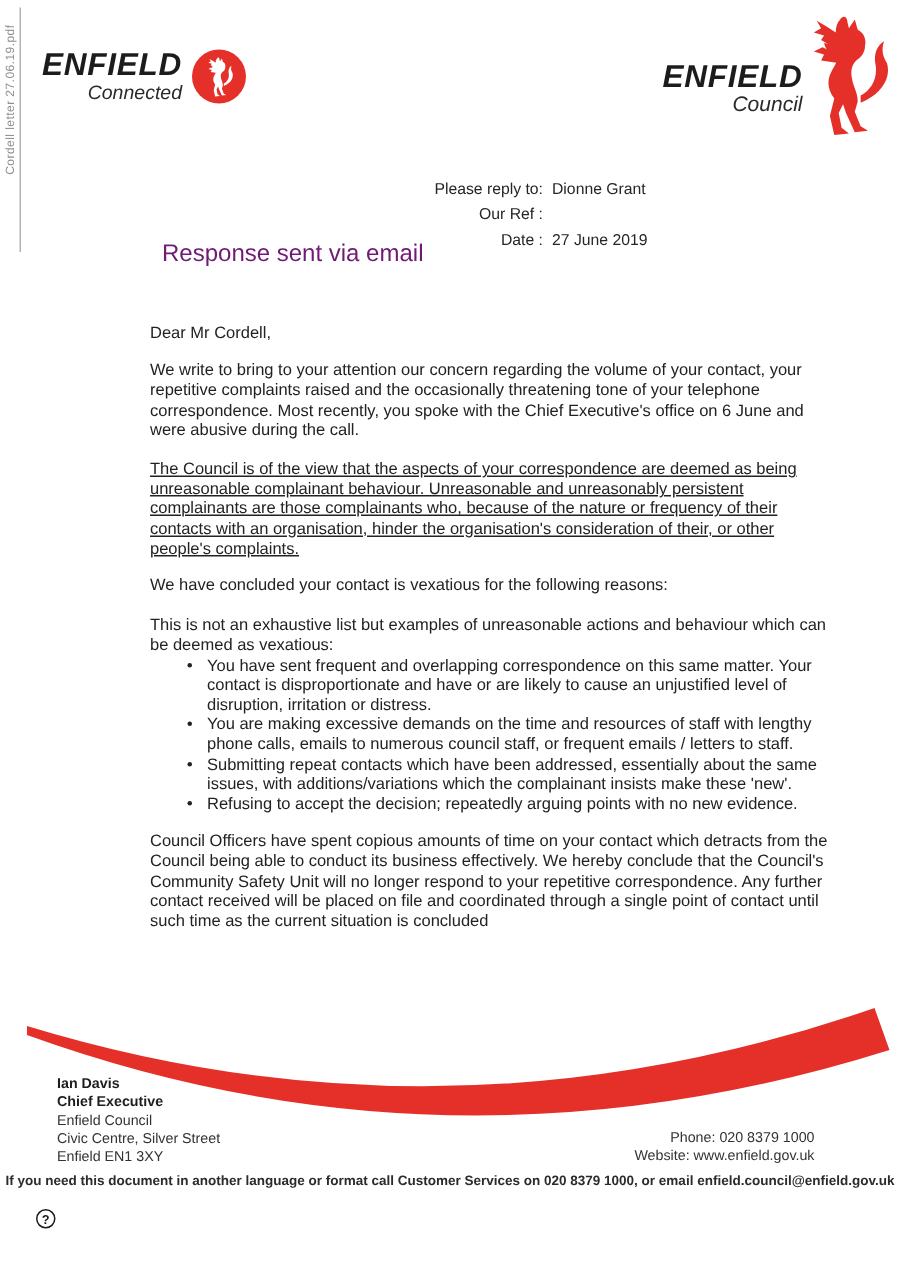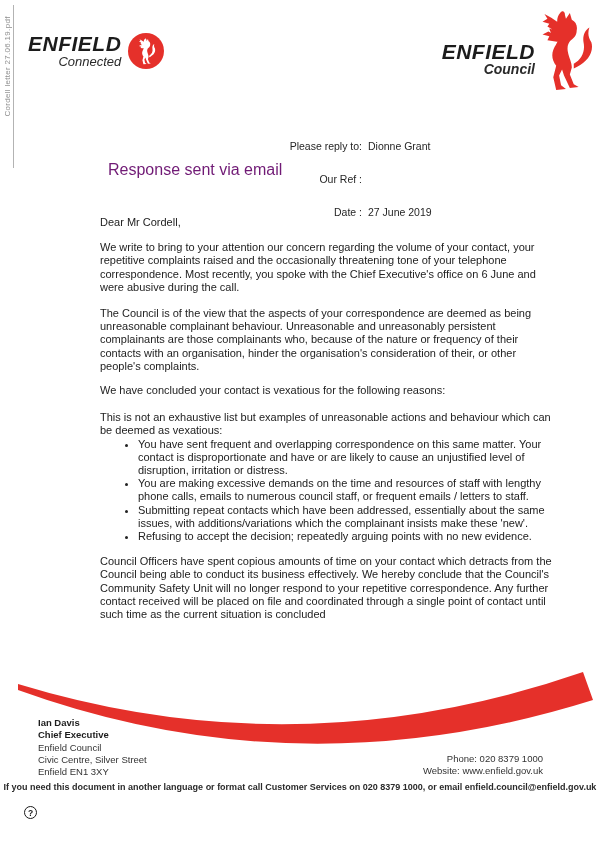--- a/index.html
+++ b/index.html
@@ -24,38 +24,38 @@
   .logo-word { font-style:italic; font-weight:bold; font-size:21px; letter-spacing:.5px; color:#1c1c1c; line-height:20px; }
   .logo-sub  { font-style:italic; font-size:13px; color:#2a2a2a; line-height:13px; margin-top:1px; }
   .logo-circle {
     width:36px; height:36px; border-radius:50%; background:#e5302a;
     margin-left:7px; margin-top:-1px; display:flex; align-items:center; justify-content:center;
   }
   .logo-circle svg { width:20px; height:27px; }
 
   .logo-right { position:absolute; left:441px; top:42px; }
   .logo-right .lt { text-align:right; width:94px; }
-  .logo-right .logo-sub { font-size:14px;font-weight:bold; }
+  .logo-right .logo-sub { font-size:14px; }
   .beast-big { position:absolute; left:93px; top:-32px; width:60px; height:82px; }
 
   
   .reply-block { position:absolute; left:240px; top:120px; width:314px; font-size:10.5px; }
-  .reply-row { display:flex; margin-bottom:4px; line-height:13px;margin-top:20px; }
+  .reply-row { display:flex; margin-bottom:4px; line-height:13px; }
   .r-label { width:128px; text-align:right; padding-right:6px; color:#262626; flex:none; }
   .r-value { flex:1; color:#262626; }
   .r-value.small { font-size:8.5px; padding-top:2px; }
 
   .delivery-note { position:absolute; left:108px; top:161px; font-size:16px; color:#701a75; }
 
   
   .letter-body { position:absolute; left:100px; top:216px; width:457px; font-size:11px; line-height:13.2px; color:#222; }
   .letter-body p { margin:0 0 13px 0; }
   .letter-body p.salutation { margin-bottom:12px; }
   .letter-body p.subject { font-weight:bold; margin-bottom:13px; }
-  .letter-body p.p2 { margin-bottom:11px; }
+  .letter-body p.p2 { margin-bottom:11px;text-decoration:underline; }
   .letter-body p.p3 { margin-bottom:14px; }
   .letter-body p.p4 { margin-bottom:0; }
   .letter-body ul { margin:0 0 12px 0; padding-left:38px; list-style:disc; }
   .letter-body li { margin:0; }
 
   
   .swoosh { position:absolute; left:0; top:655px; width:600px; height:140px; }
 
   
   .footer-left { position:absolute; left:38px; top:717px; font-size:9.5px; line-height:12.3px; color:#333; }

